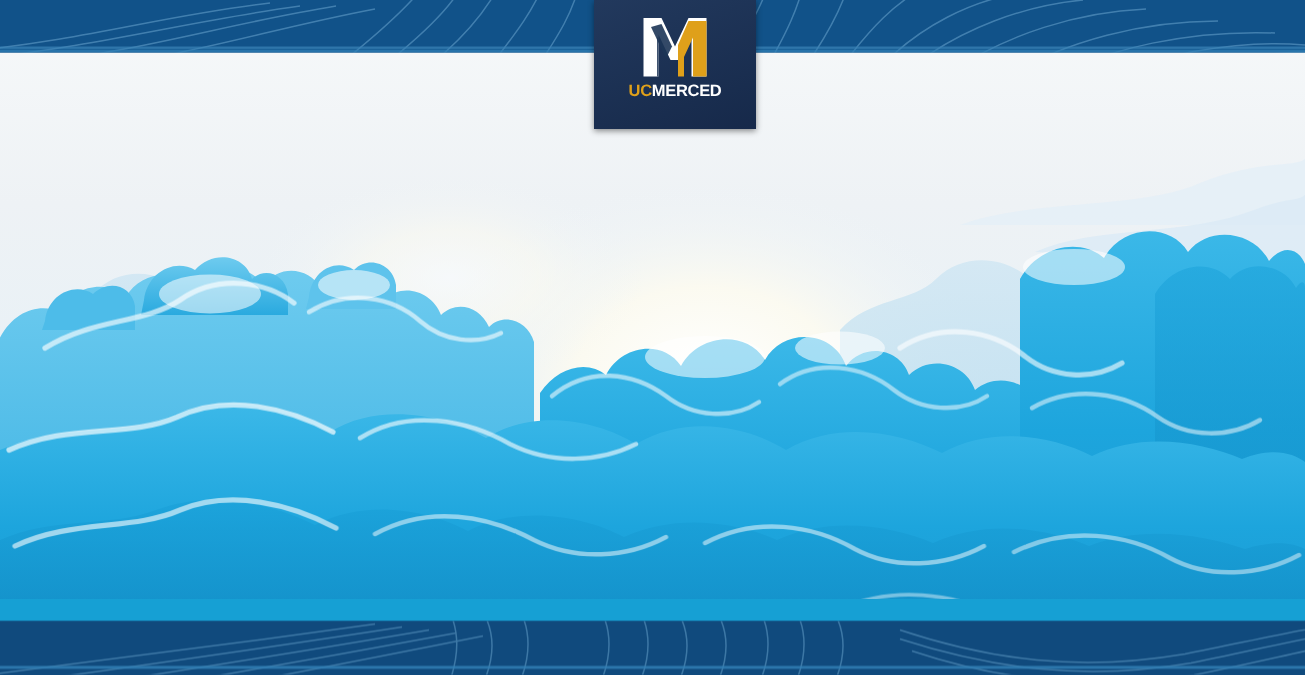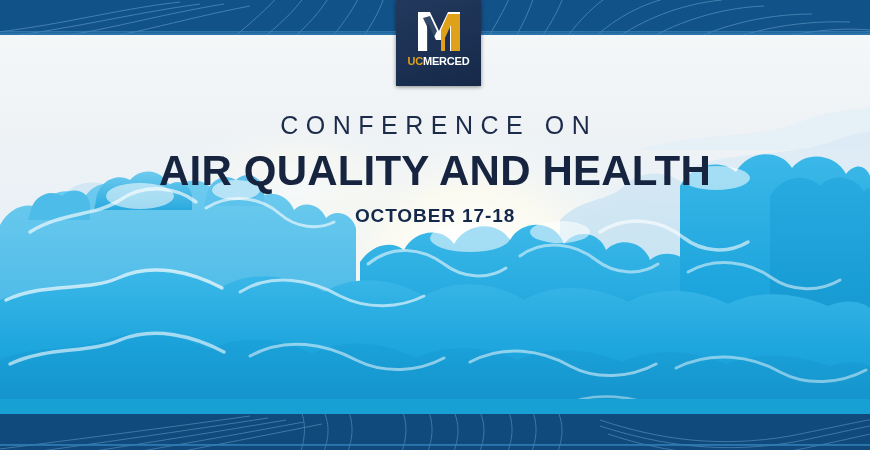--- a/index.html
+++ b/index.html
@@ -74,21 +74,21 @@
     height: 2px;
     background: #2f7fb5;
     opacity: .6;
   }
 
   
   .logo-box {
     position: absolute;
     left: 396px;
     top: 0px;
-    width: 85px;
+    width: 108px;
     height: 86px;
     background: #1d3557;
     background: linear-gradient(160deg, #22395d 0%, #16294a 100%);
     box-shadow: 0 1px 4px rgba(0,0,0,.45);
     display: flex;
     flex-direction: column;
     align-items: center;
     justify-content: flex-start;
     padding-top: 9px;
     box-sizing: border-box;
@@ -345,25 +345,20 @@
       <path d="M13,42 L13,16 L12,16 L12,42 Z" fill="#1d3557" opacity=".85"></path>
       <path d="M5,6 L11,6 L11,40 L5,40 Z" fill="none"></path>
 
       <path d="M15,7 L22,22 L18,30 L8,9 Z" fill="#1d3557" opacity=".9"></path>
     </svg>
     <div class="logo-word">
       <span class="uc">UC</span><span class="merced">MERCED</span>
     </div>
   </div>
 
-  <div class="headline">
-    <div class="kicker">CONFERENCE ON</div>
-    <div class="maintitle">AIR QUALITY AND HEALTH</div>
-    <div class="dateline">OCTOBER 17-18</div>
-  </div>
 
   <div class="band-bottom-cyan"></div>
 
   <div class="band-bottom-navy">
     <svg width="870" height="36" viewBox="0 0 870 36" preserveAspectRatio="none" aria-hidden="true">
       <rect x="0" y="0" width="870" height="36" fill="#104a7d"></rect>
       <g fill="none" stroke="#6ba5ce" stroke-width="1" opacity=".5">
 
         <path d="M-40,40 C40,30 150,16 250,2"></path>
         <path d="M-40,48 C50,36 164,20 268,4"></path>

